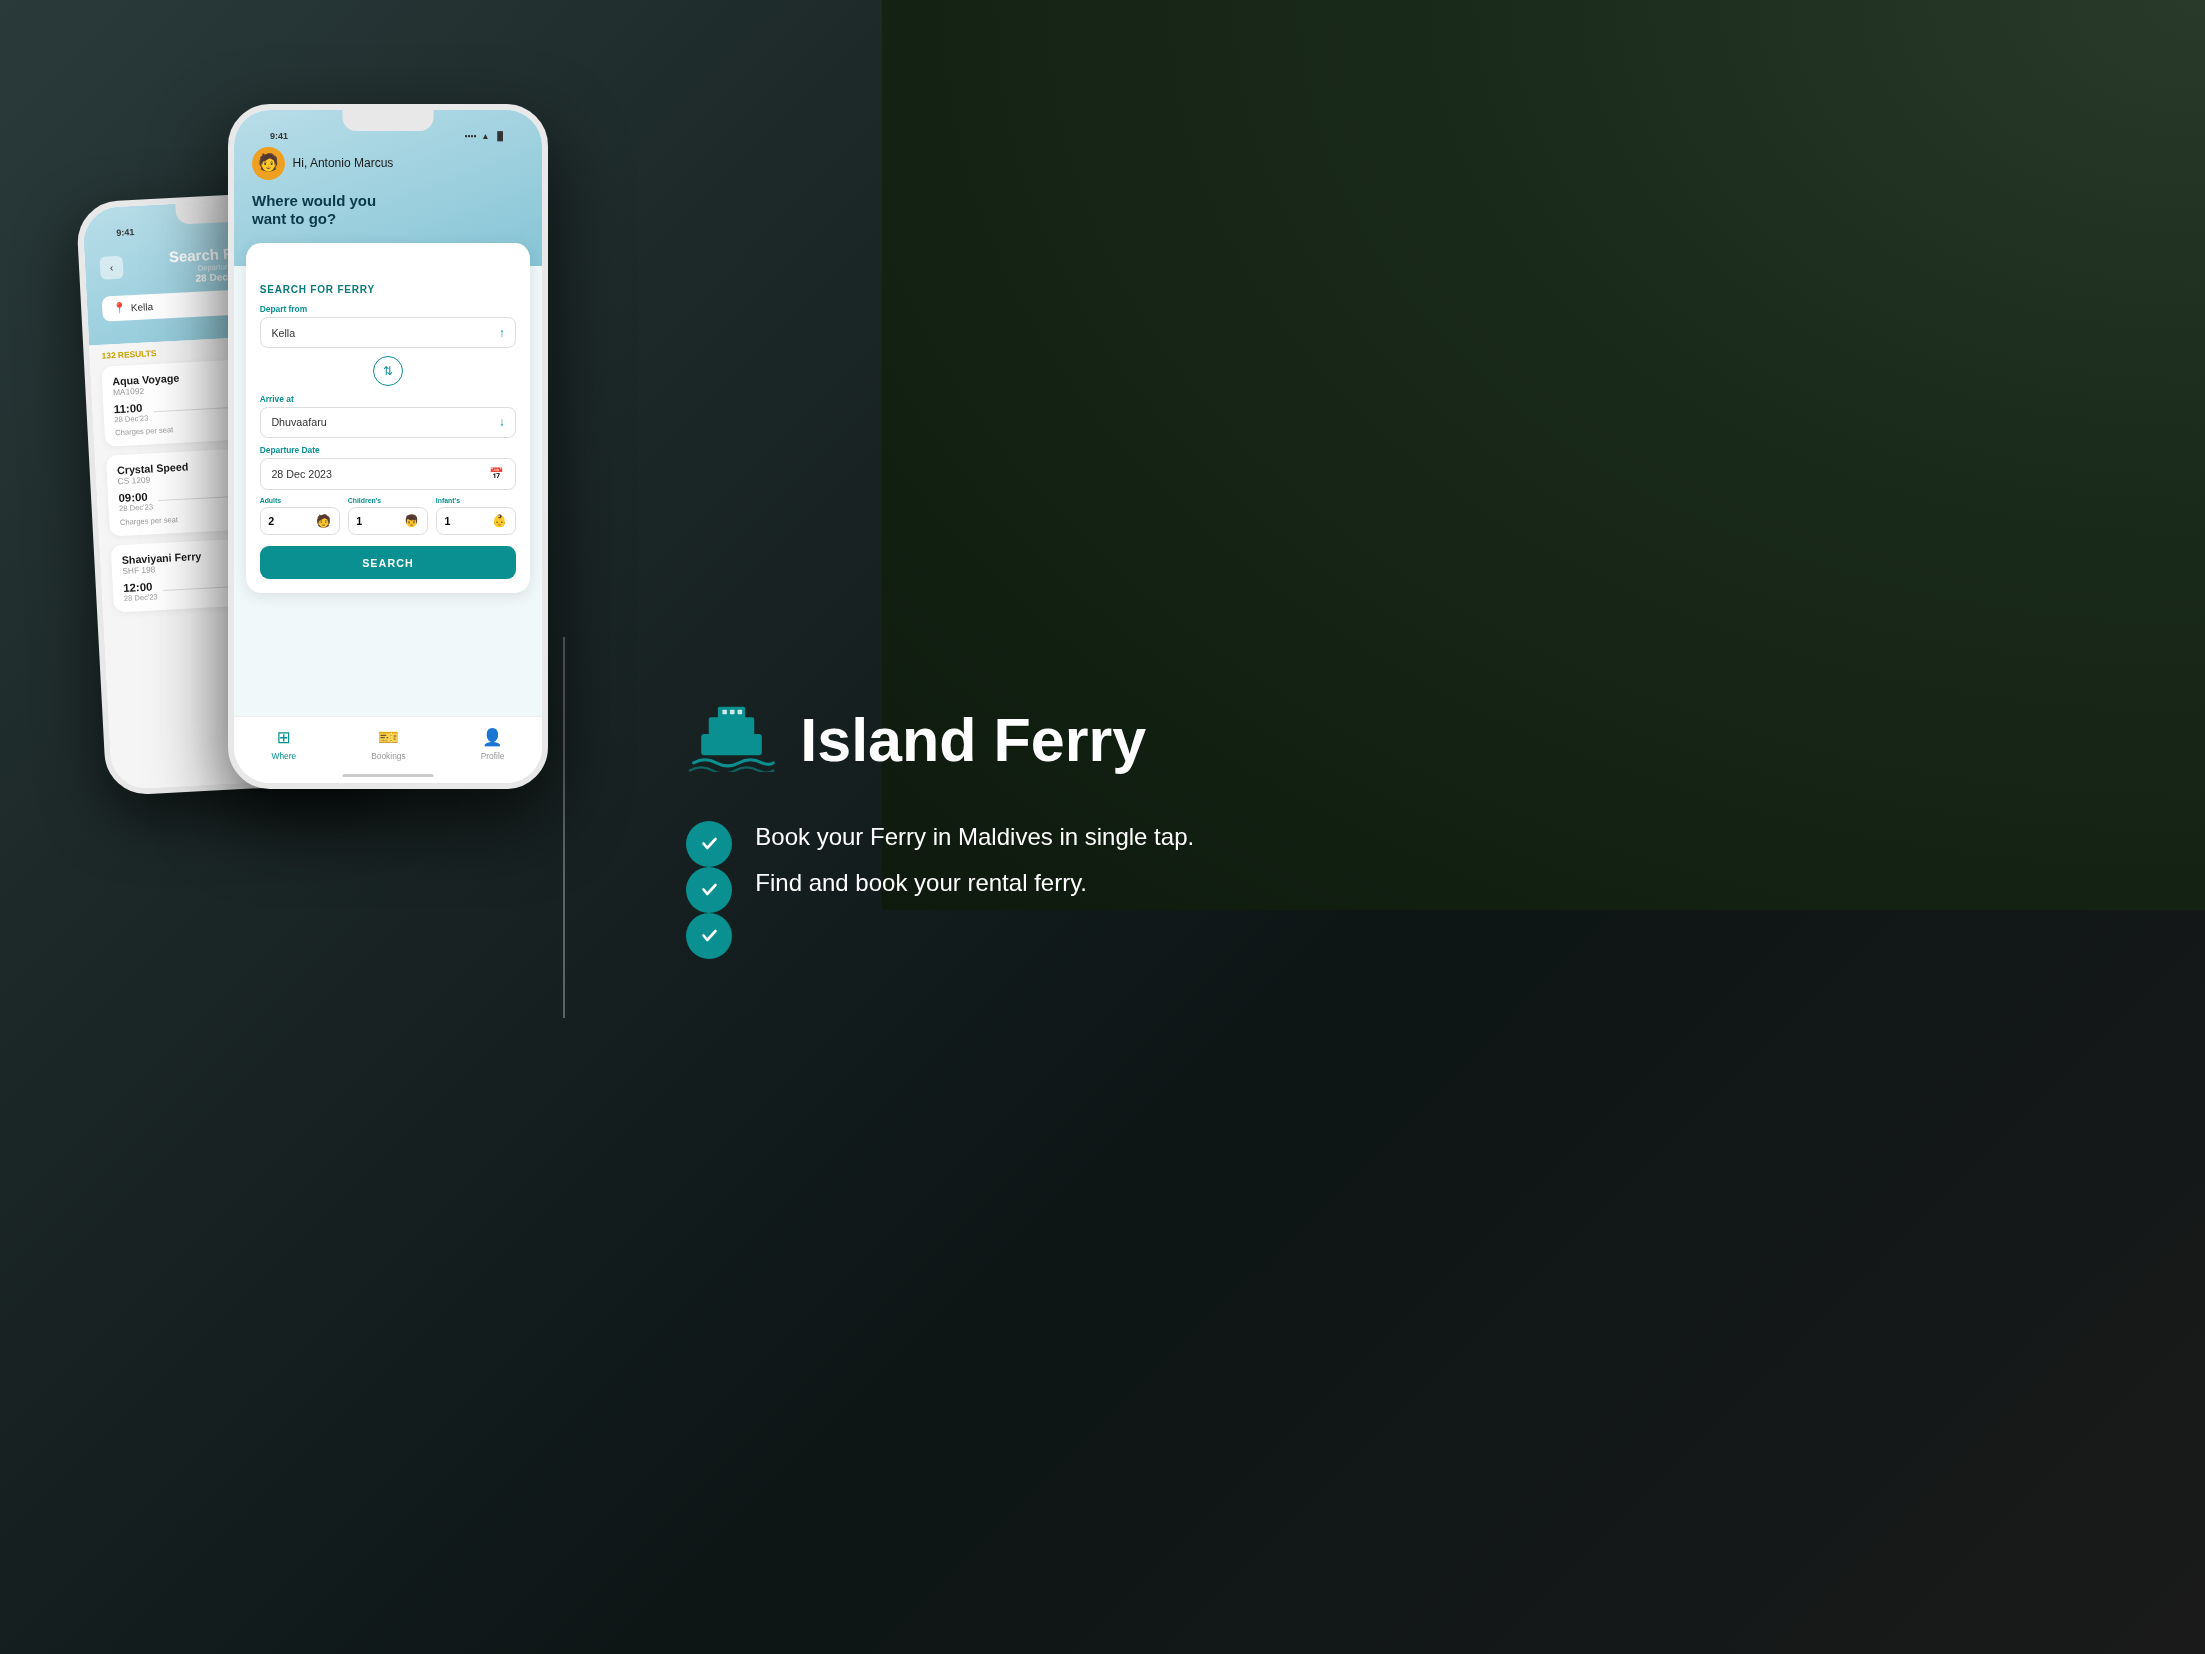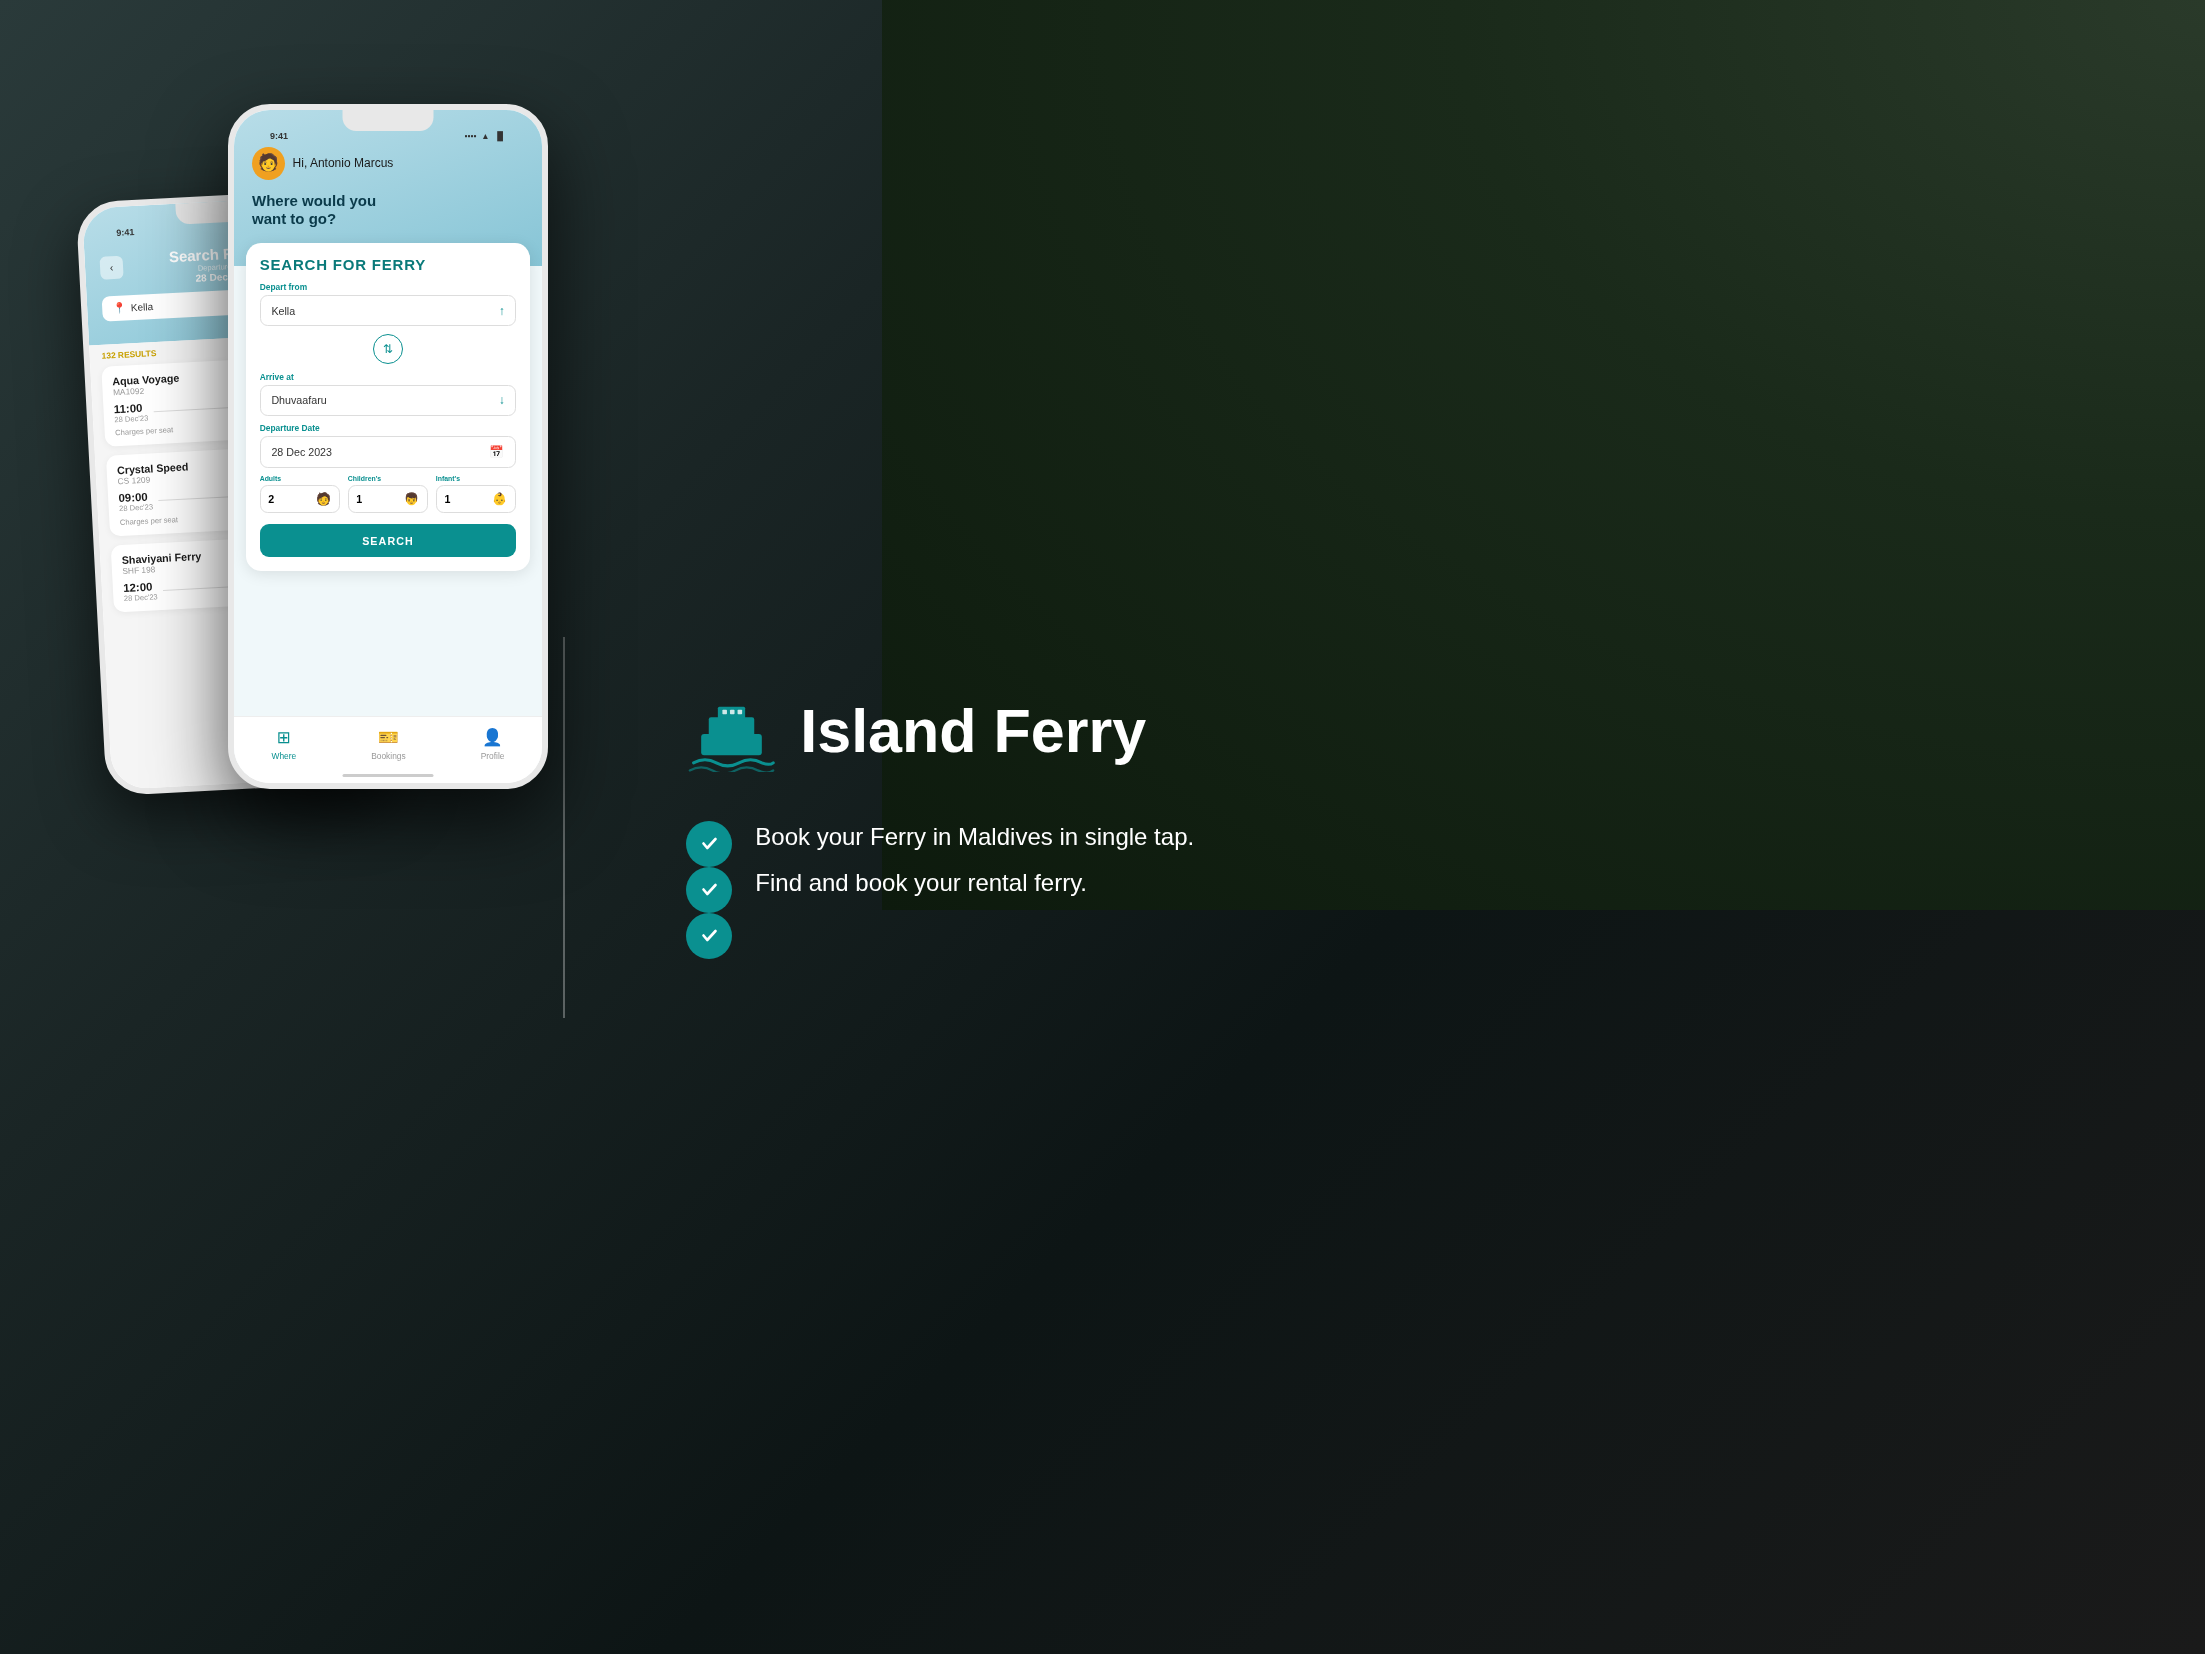--- a/index.html
+++ b/index.html
@@ -150,25 +150,26 @@
     
     .search-card {
       background: #fff;
       border-radius: 15px;
       margin: -23px 12px 0;
       padding: 13.7px;
       box-shadow: 0 3px 15px rgba(0,0,0,0.1);
     }
 
     .search-card-title {
-      font-size: 15px;
+      font-size: 10px;
       font-weight: 800;
       color: #0a7a7a;
       letter-spacing: 0.8px;
       margin-bottom: 9px;
+      margin-top: 28px;
     }
 
     .field-label {
       font-size: 8.4px;
       color: #0a9090;
       font-weight: 600;
       margin-bottom: 3px;
     }
 
     .field-input {
@@ -430,21 +431,21 @@
     .v-divider {
       width: 2.3px;
       height: 381px;
       background: rgba(255,255,255,0.3);
       flex-shrink: 0;
       margin-right: 30px;
     }
 
     .brand-row {
       display: flex;
-      align-items: flex-start;
+      align-items: flex-end;
       gap: 23px;
     }
 
     .brand-name {
       font-size: 61px;
       font-weight: 900;
       color: #fff;
       font-family: Arial, sans-serif;
     }
 

